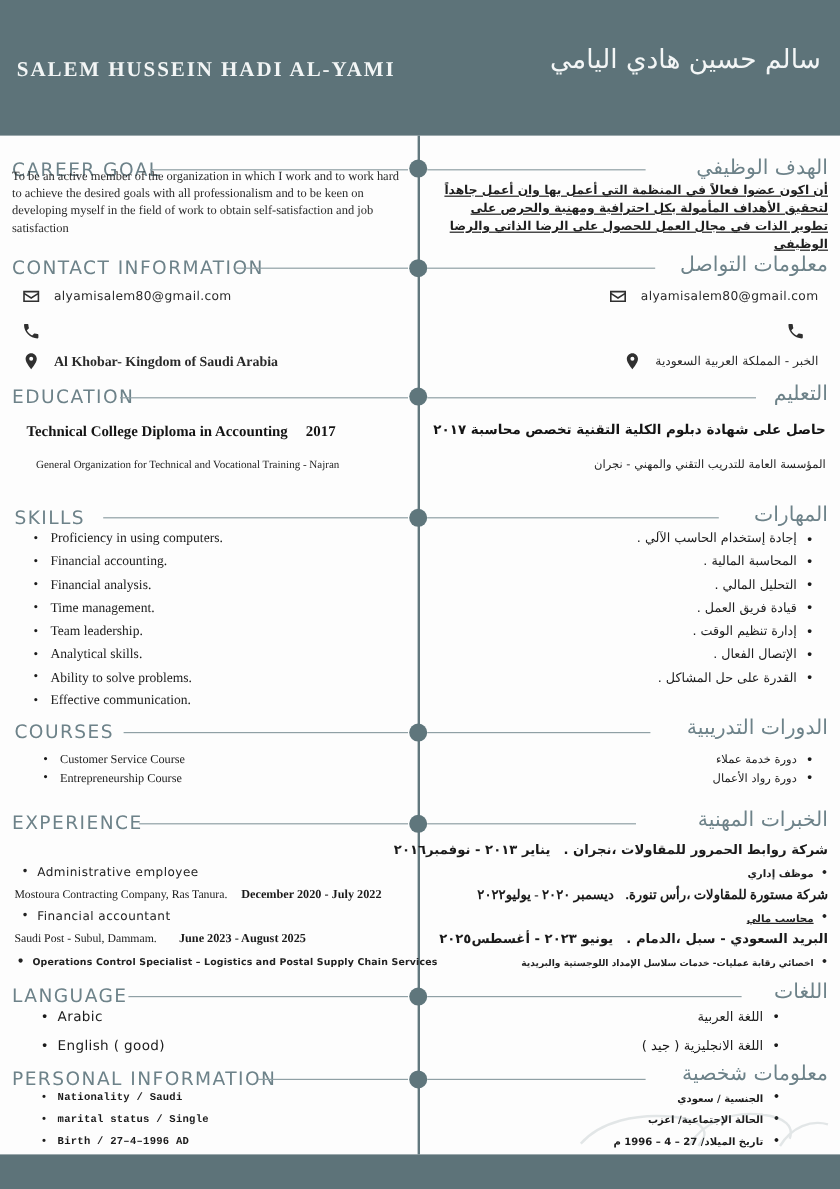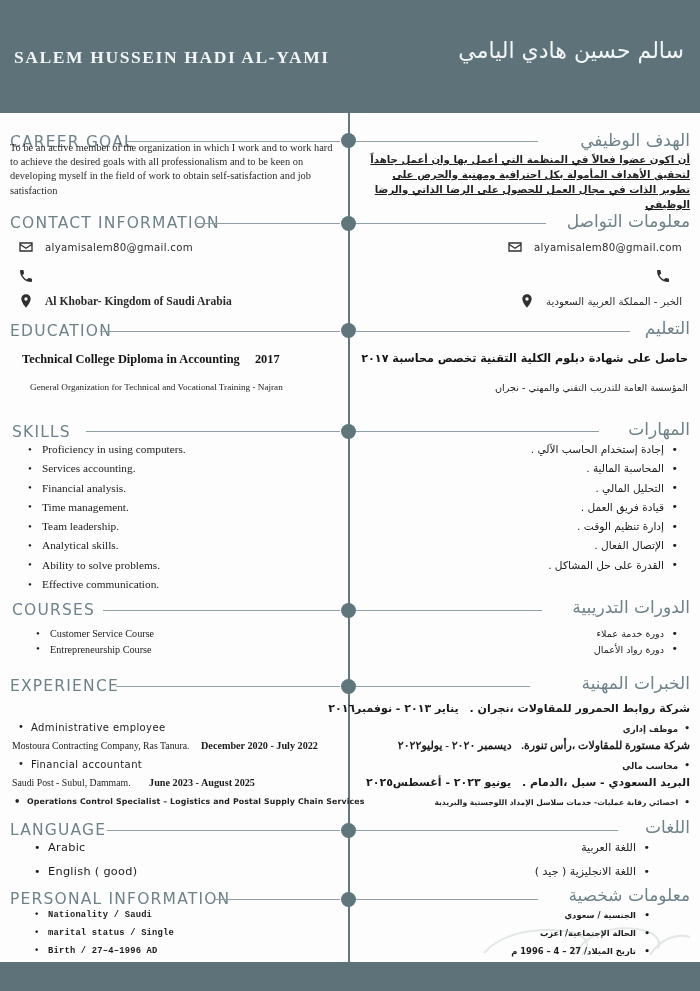--- a/index.html
+++ b/index.html
@@ -403,21 +403,21 @@
   <div class="edu-sub-ar" style="top:382px;">المؤسسة العامة للتدريب التقني والمهني - نجران</div>
 
   <div class="sec-head-en" style="left:12px; top:423px;">SKILLS</div>
   <div class="rule" style="left:86px; top:431px; width:254px;"></div>
 
   <div class="sec-head-ar" style="right:10px; top:419px;">المهارات</div>
   <div class="rule" style="left:356px; top:431px; width:243px;"></div>
 
   <ul class="blist en" id="skills-en" style="left:28px; top:440px;">
       <li>Proficiency in using computers.</li>
-      <li>Services accounting.</li>
+      <li>Financial accounting.</li>
       <li>Financial analysis.</li>
       <li>Time management.</li>
       <li>Team leadership.</li>
       <li>Analytical skills.</li>
       <li>Ability to solve problems.</li>
       <li>Effective communication.</li>
     </ul>
   <ul class="blist ar" id="skills-ar" style="right:22px; top:440px;">
       <li>إجادة إستخدام الحاسب الآلي .</li>
       <li>المحاسبة المالية .</li>
@@ -458,21 +458,21 @@
 
   <div class="exp-line-en" style="left:12px; top:740px;">
     <span>Mostoura Contracting Company, Ras Tanura.</span>
     <span class="dates" style="margin-left:9px;">December 2020 - July 2022</span>
   </div>
   <div class="exp-role-en" style="left:18px; top:759px;">Financial accountant</div>
   <div class="exp-line-ar" style="top:739px;font-family:Liberation Serif, serif;">
     <span>شركة مستورة للمقاولات ،رأس تنورة.</span>
     <span style="margin-right:7px;">ديسمبر ٢٠٢٠ - يوليو٢٠٢٢</span>
   </div>
-  <div class="exp-role-ar" style="top:761px;">محاسب مالي</div>
+  <div class="exp-role-ar" style="top:761px;text-decoration:underline;">محاسب مالي</div>
 
   <div class="exp-line-en" style="left:12px; top:777px;">
     <span>Saudi Post - Subul, Dammam.</span>
     <span class="dates" style="margin-left:16px;">June 2023 - August 2025</span>
   </div>
   <div class="exp-role-en small" style="left:14px; top:797px;">Operations Control Specialist – Logistics and Postal Supply Chain Services</div>
   <div class="exp-line-ar" style="top:776px;">
     <span>البريد السعودي - سبل ،الدمام .</span>
     <span style="margin-right:7px;">يونيو ٢٠٢٣ - أغسطس٢٠٢٥</span>
   </div>

